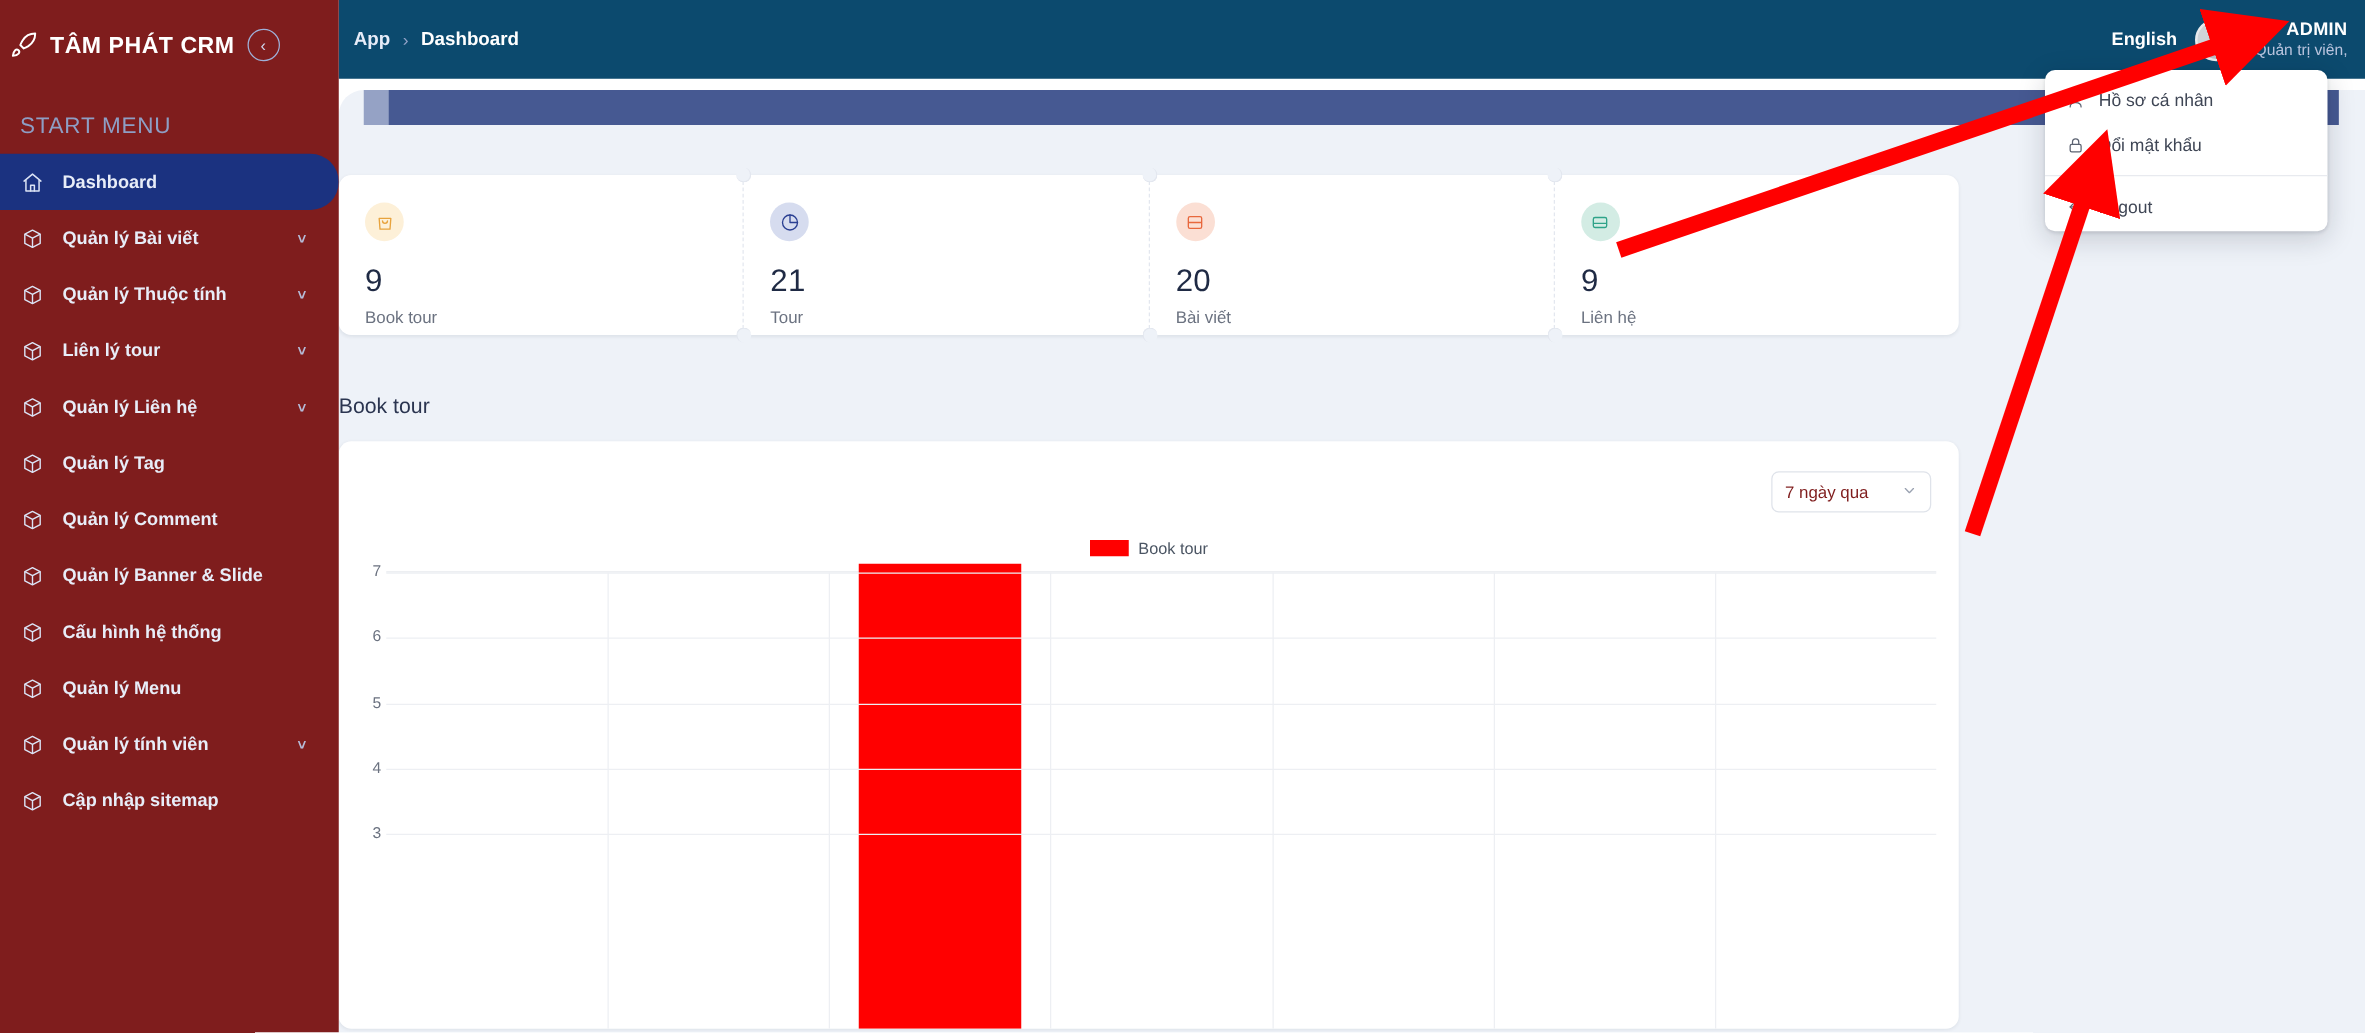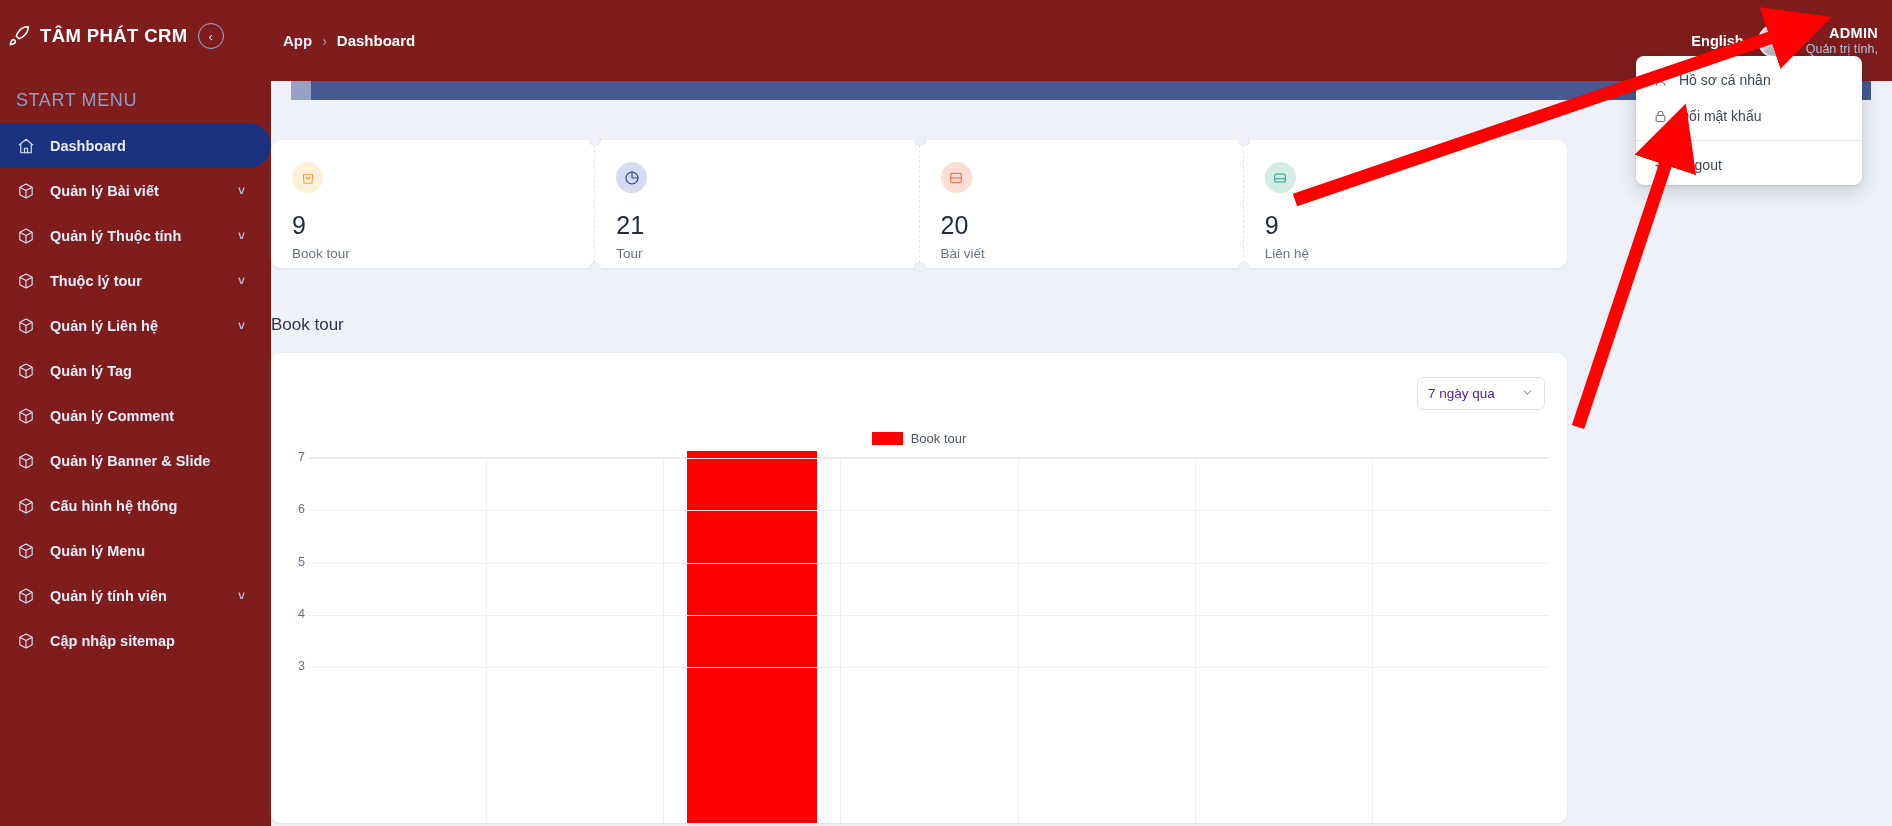--- a/index.html
+++ b/index.html
@@ -52,22 +52,22 @@
     border-radius: 0 24px 24px 0;
   }
   .nav-item.active { background: #1b3280; }
   .nav-ico { width: 20px; height: 20px; flex: none; display: flex; align-items: center; justify-content: center; color: #dbe3f5; }
   .nav-label { flex: 1; }
   .nav-caret { font-size: 12px; color: #b9c5e3; opacity: .95; }
 
   
   #topbar {
     position: absolute; left: 271px; top: 0;
-    width: 1621px; height: 81px;
-    background: #7f1d1d;
+    width: 1621px; height: 63px;
+    background: #0c4a6e;
     display: flex; align-items: center;
     z-index: 25;
   }
   .back-circle {
     width: 26px; height: 26px; border-radius: 50%;
     border: 1.4px solid #a9b7da; color: #d4ddf1;
     display: flex; align-items: center; justify-content: center;
     font-size: 13px; margin-left: -36px; cursor: pointer; flex: none;
   }
   .crumbs { display: flex; align-items: center; gap: 10px; margin-left: 22px; }
@@ -174,21 +174,21 @@
     box-shadow: 0 1px 3px rgba(16,24,40,.07);
     overflow: hidden;
   }
   .range-select {
     position: absolute; right: 22px; top: 24px;
     width: 128px; height: 33px;
     border: 1px solid #dfe3ea; border-radius: 6px;
     background: #fff; display: flex; align-items: center;
     padding: 0 10px; gap: 6px; cursor: pointer;
   }
-  .range-text { font-size: 13.5px; color: #4c1d95; flex: 1; }
+  .range-text { font-size: 13.5px; color: #7f1d1d; flex: 1; }
   .range-caret { color: #9aa2b1; font-size: 12px; }
 
   .legend {
     position: absolute; left: 0; right: 0; top: 78px;
     display: flex; align-items: center; justify-content: center; gap: 8px;
   }
   .legend-swatch { width: 31px; height: 13px; background: #FF0000; }
   .legend-text { font-size: 13px; color: #4b5563; }
 
   .plot-wrap { position: absolute; left: 0; top: 104px; width: 1296px; height: 366px; }
@@ -268,21 +268,21 @@
       </div>
 
       <div class="nav-item">
         <span class="nav-ico">
           <svg width="18" height="18" viewBox="0 0 24 24" fill="none" stroke="currentColor" stroke-width="1.5" stroke-linejoin="round">
               <path d="M12 2.8 20.2 7v10L12 21.2 3.8 17V7z"></path>
               <path d="M3.8 7 12 11.4 20.2 7"></path>
               <path d="M12 11.4v9.8"></path>
             </svg>
         </span>
-        <span class="nav-label">Thuộc lý tour</span>
+        <span class="nav-label">Liên lý tour</span>
         <span class="nav-caret">˅</span>
       </div>
 
 
       <div class="nav-item">
         <span class="nav-ico">
           <svg width="18" height="18" viewBox="0 0 24 24" fill="none" stroke="currentColor" stroke-width="1.5" stroke-linejoin="round">
               <path d="M12 2.8 20.2 7v10L12 21.2 3.8 17V7z"></path>
               <path d="M3.8 7 12 11.4 20.2 7"></path>
               <path d="M12 11.4v9.8"></path>
@@ -377,21 +377,21 @@
     <div class="crumbs">
       <span class="crumb">App</span>
       <span class="crumb sep">›</span>
       <span class="crumb current">Dashboard</span>
     </div>
     <div class="top-right">
       <span class="lang">English</span>
       <span class="avatar"></span>
       <div class="user-box">
         <span class="user-name">ADMIN</span>
-        <span class="user-role">Quản trị tính,</span>
+        <span class="user-role">Quản trị viên,</span>
       </div>
     </div>
   </header>
 
   <main id="content">
     <div class="hero-strip2"></div>
     <div class="hero-strip"></div>
 
     <div style="position:absolute; left:0; top:0; width:1296px; height:754px; margin-left:0;">
       <div style="position:absolute; left:0; top:0; width:1296px; height:754px; transform:translateX(0);">

